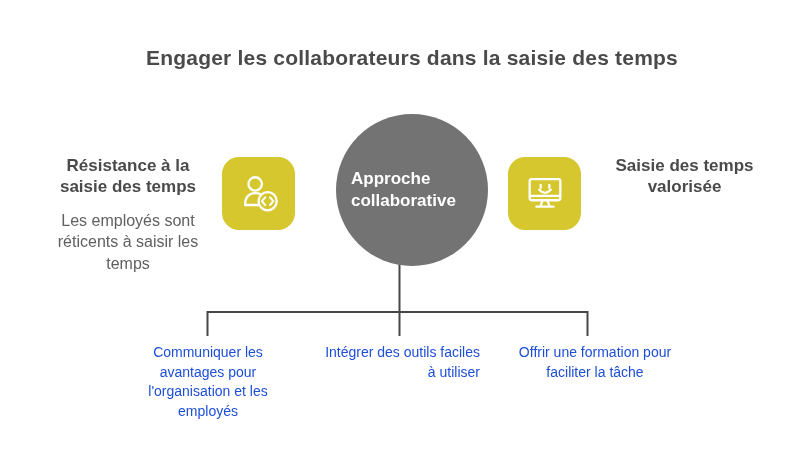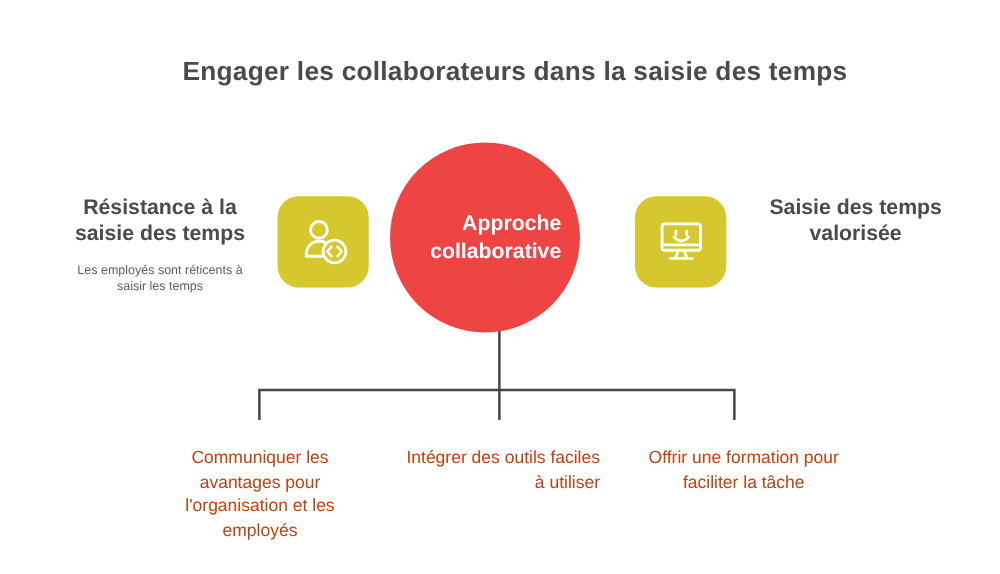--- a/index.html
+++ b/index.html
@@ -29,67 +29,66 @@
   }
   .side-block { position: absolute; }
   .side-block .heading {
     font-size: 17px;
     font-weight: 700;
     line-height: 1.25;
     color: #4a4a4a;
     margin: 0 0 12px 0;
   }
   .side-block .body {
-    font-size: 10px;
+    font-size: 16px;
     line-height: 1.35;
     color: #606060;
   }
   .left-block { left: 50px; top: 155px; width: 156px; text-align: center; }
   .right-block { left: 597px; top: 155px; width: 175px; text-align: center; }
   .icon-tile {
     position: absolute;
     width: 73px;
     height: 73px;
     top: 157px;
     border-radius: 17px;
     background: #d6c72e;
     display: flex;
     align-items: center;
     justify-content: center;
   }
   .icon-tile.left  { left: 222px; }
   .icon-tile.right { left: 508px; }
   .circle {
     position: absolute;
-    left: 312px;
+    left: 336px;
     top: 114px;
     width: 152px;
     height: 152px;
     border-radius: 50%;
-    background: #ef4444;
+    background: #737373;
     display: flex;
     align-items: center;
     justify-content: center;
-    text-align: right;
+    text-align: left;
   }
   .circle .circle-label {
     width: 122px;
     color: #ffffff;
     font-size: 17px;
     font-weight: 700;
     line-height: 1.3;
   }
   .bottom-label {
     position: absolute;
     top: 343px;
     font-size: 14px;
     line-height: 1.4;
-    color: #c2410c;
+    color: #1d4ed8;
     text-align: center;
-    margin-top: 13px;
   }
   .bottom-label.b0 { left: 128px; width: 160px; }
   .bottom-label.b1 { left: 320px; width: 160px; text-align: right; }
   .bottom-label.b2 { left: 510px; width: 170px; }
 </style>
 </head>
 <body>
 
 <div class="stage">
 

